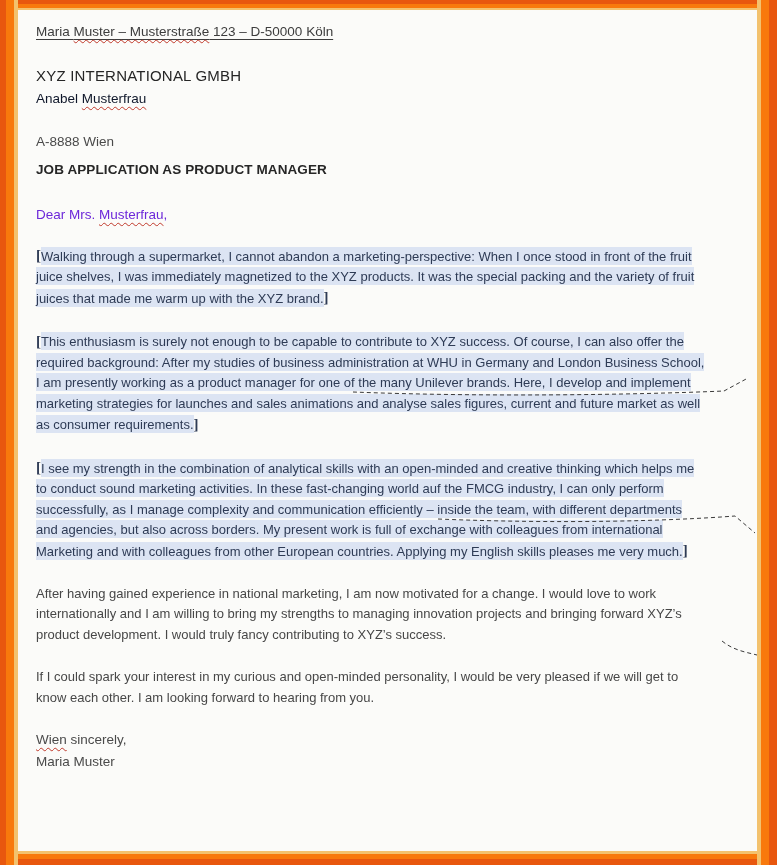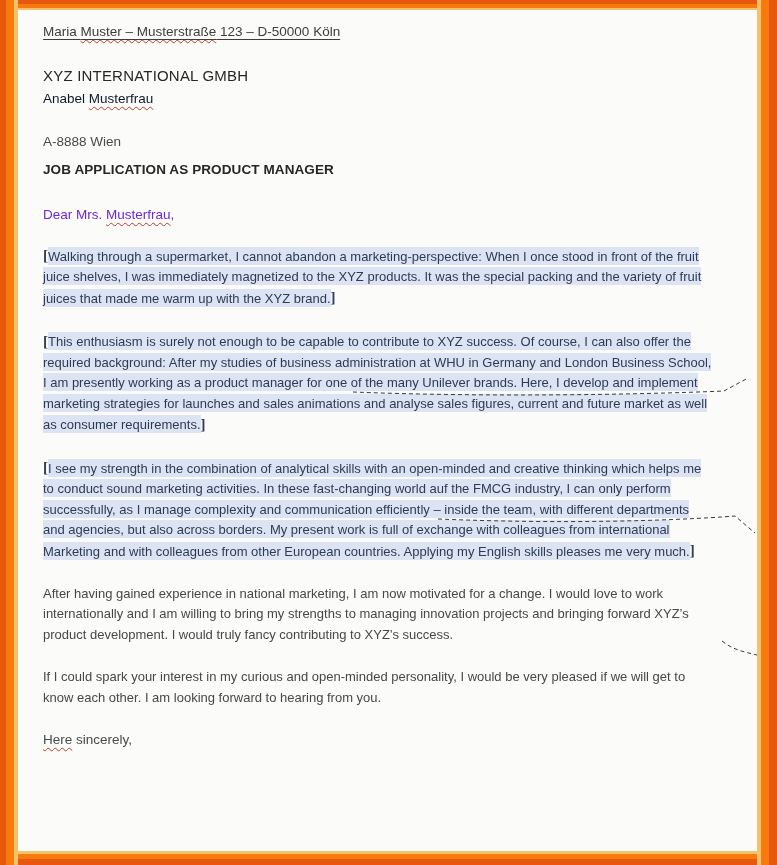--- a/index.html
+++ b/index.html
@@ -21,21 +21,21 @@
     background:linear-gradient(to top,var(--frame-dark) 0 6px,var(--frame-mid) 6px 11px,var(--frame-light) 11px 14px);}
   .frame .edge-left{position:absolute;top:0;bottom:0;left:0;width:18px;
     background:linear-gradient(to right,var(--frame-dark) 0 6px,var(--frame-mid) 6px 14px,var(--frame-light) 14px 18px);}
   .frame .edge-right{position:absolute;top:0;bottom:0;right:0;width:20px;
     background:linear-gradient(to left,var(--frame-dark) 0 8px,var(--frame-mid) 8px 16px,var(--frame-light) 16px 20px);}
 
   
   .page{
     position:absolute;top:10px;left:18px;right:20px;bottom:14px;
     background:var(--page-bg);
-    padding:12px 14px 0 25px;
+    padding:12px 14px 0 18px;
     box-sizing:border-box;
     color:var(--body-text);
     font-size:13px;
     line-height:20.5px;
   }
 
   .sender-line{
     font-size:13.5px;
     text-decoration:underline;
     text-underline-offset:3px;
@@ -124,21 +124,22 @@
 and agencies, but also across borders. My present work is full of exchange with colleagues from international
 Marketing and with colleagues from other European countries. Applying my English skills pleases me very much.</span><span class="bracket">]</span></p>
 
     <p class="para"><span class="txt">After having gained experience in national marketing, I am now motivated for a change. I would love to work
 internationally and I am willing to bring my strengths to managing innovation projects and bringing forward XYZ’s
 product development. I would truly fancy contributing to XYZ’s success.</span></p>
 
     <p class="para"><span class="txt">If I could spark your interest in my curious and open-minded personality, I would be very pleased if we will get to
 know each other. I am looking forward to hearing from you.</span></p>
 
-    <div class="closing"><span class="sp">Here</span><span> sincerely,</span></div>
+    <div class="closing"><span class="sp">Wien</span><span> sincerely,</span></div>
+    <div class="signature">Maria Muster</div>
   </div>
 
   <svg class="connector-overlay" viewBox="0 0 777 865">
     <path d="M353 392 C480 397 630 395 724 391 L748 378" fill="none" stroke="#3a3a3a" stroke-width="1" stroke-dasharray="4 3"></path>
     <path d="M438 519 C560 524 670 521 735 516 L755 533" fill="none" stroke="#3a3a3a" stroke-width="1" stroke-dasharray="4 3"></path>
     <path d="M722 641 C733 650 745 652 757 655" fill="none" stroke="#3a3a3a" stroke-width="1" stroke-dasharray="4 3"></path>
   </svg>
 </div>
 
 </body></html>

